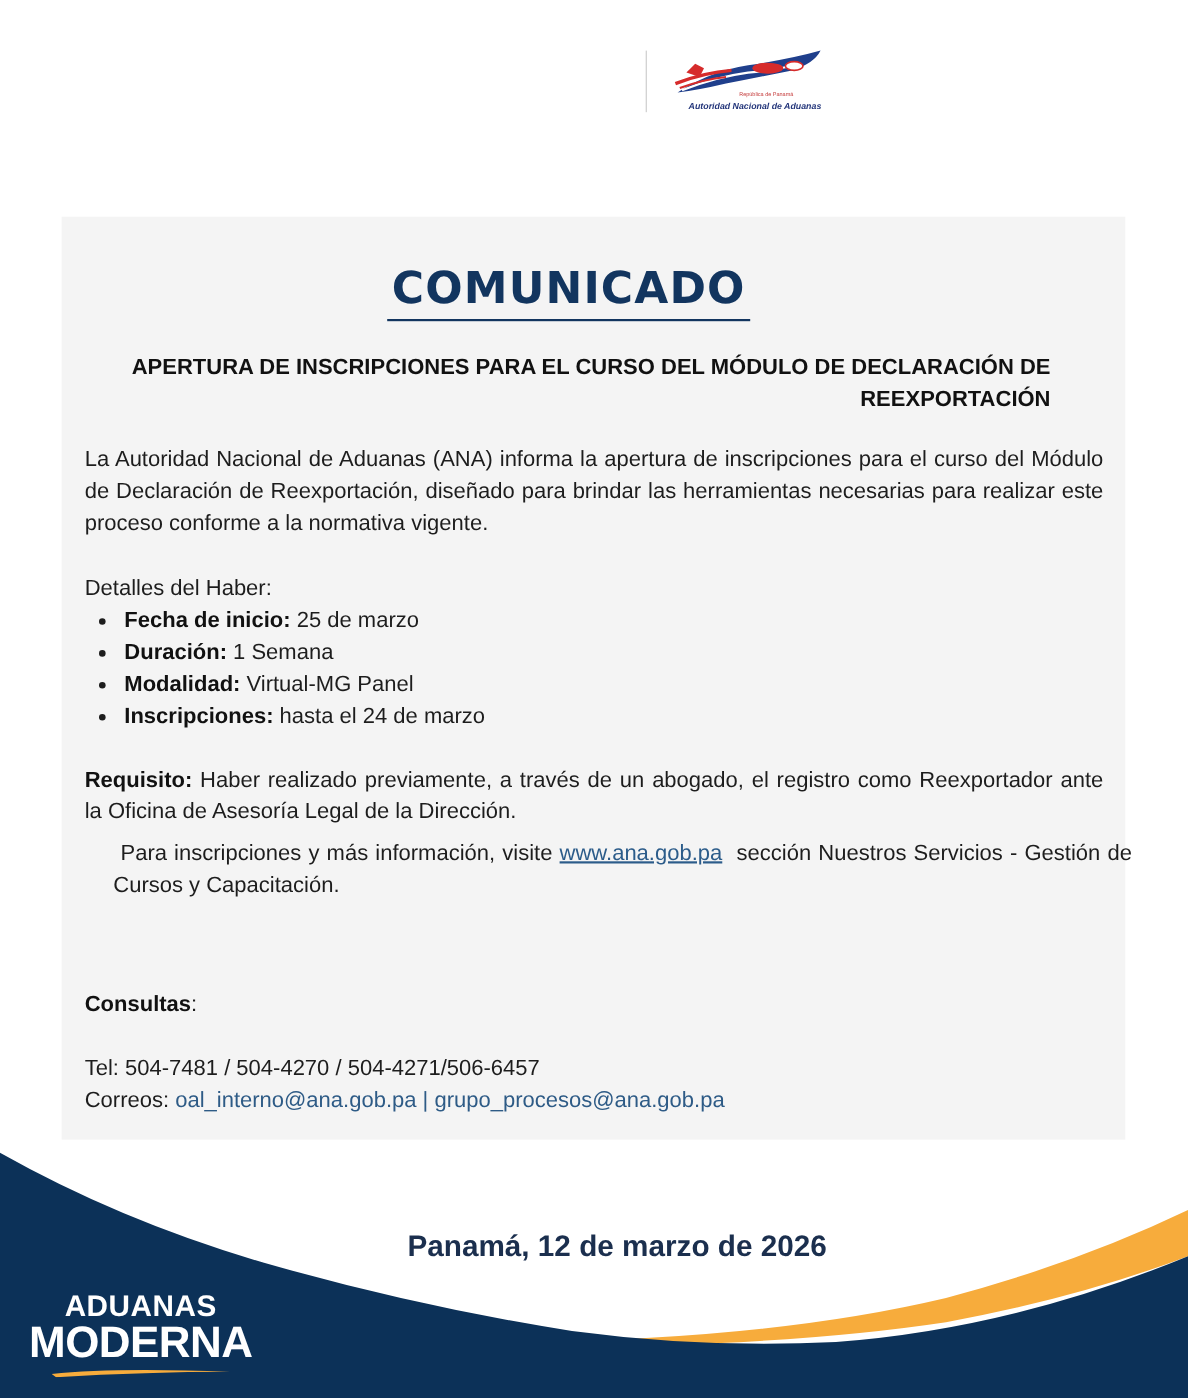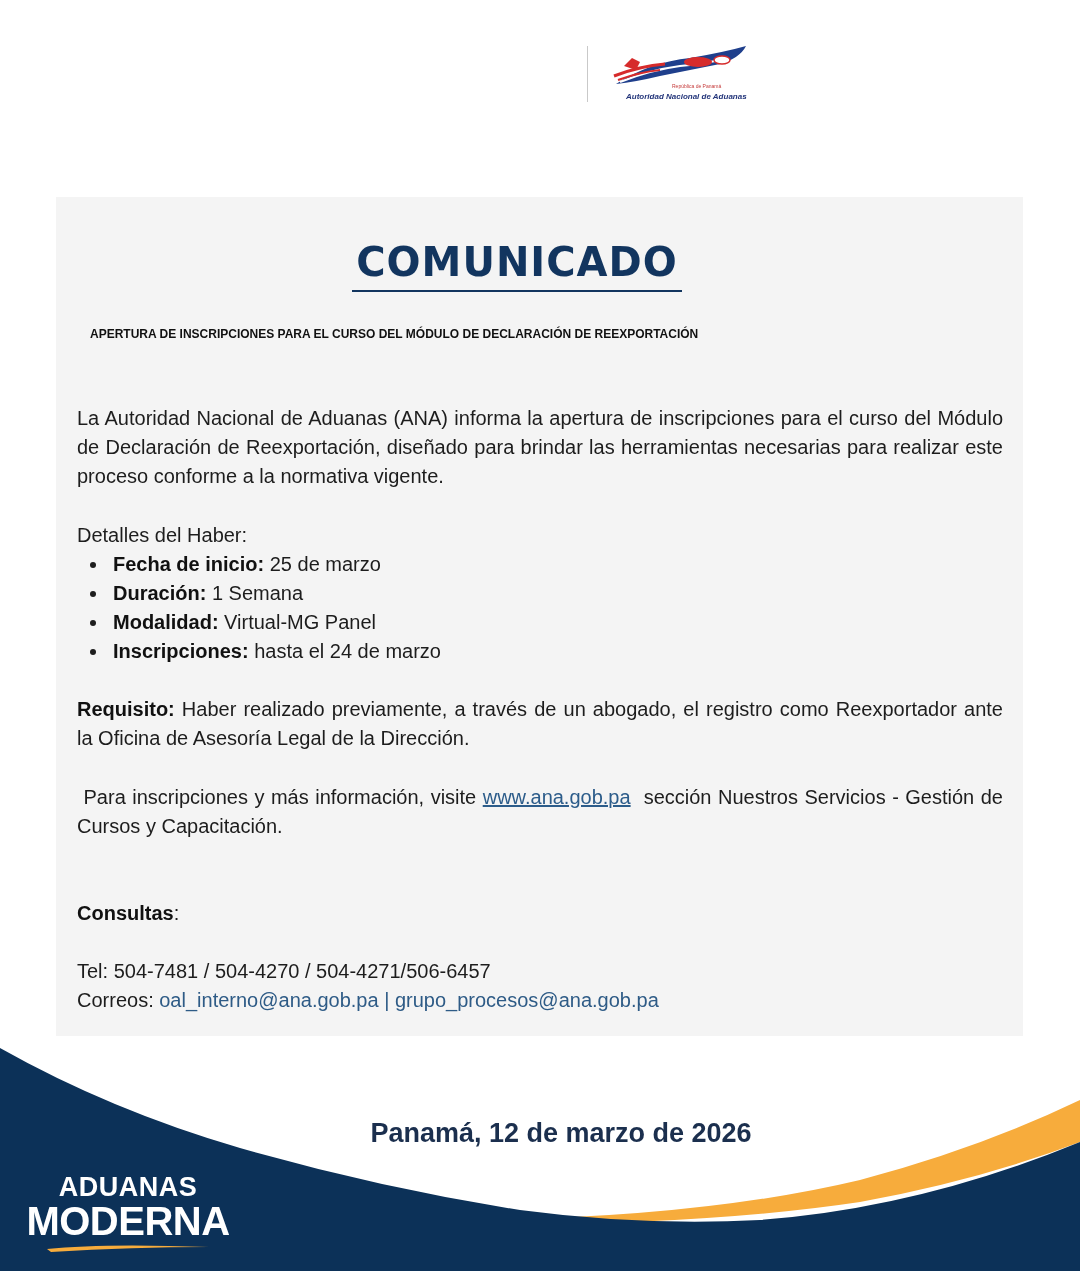--- a/index.html
+++ b/index.html
@@ -37,39 +37,39 @@
     }
     .title {
       position: absolute; left: 0; top: 238px; width: 1034px; text-align: center;
     }
     .title span {
       display: inline-block; font-family: "DejaVu Sans", sans-serif; font-weight: bold;
       font-size: 40px; letter-spacing: 1px; color: #12355f;
       border-bottom: 2px solid #12355f; padding: 0 4px 4px 4px; line-height: 48px;
     }
     .subtitle {
-      position: absolute; left: 90px; top: 320px; width: 865px; text-align: left;
-      font-size: 12px; font-weight: bold; line-height: 29px; color: #111;
+      position: absolute; left: 90px; top: 320px; width: 865px; text-align: right;
+      font-size: 20px; font-weight: bold; line-height: 29px; color: #111;
     }
     .body-text {
       position: absolute; left: 77px; width: 926px;
       font-size: 20px; line-height: 29px; color: #1d1d1d; text-align: justify;
     }
     .p1 { top: 404px; }
     .details-head { top: 521px; }
     .details-list { position: absolute; left: 77px; top: 550px; margin: 0; padding: 0; list-style: none; }
     .details-list li { font-size: 20px; line-height: 29px; color: #1d1d1d; position: relative; padding-left: 36px; }
     .details-list li::before {
       content: ""; position: absolute; left: 13px; top: 12px; width: 6px; height: 6px;
       border-radius: 50%; background: #1d1d1d;
     }
     .details-list b { font-weight: bold; color: #111; }
     .req { top: 695px; }
     .req b { color: #111; }
-    .info { top: 783px; }
+    .info { top: 762px; margin-left: 26px; }
     .link { color: #2c5c8a; text-decoration: underline; }
     .consultas { top: 899px; }
     .consultas b { color: #111; }
     .tel { top: 957px; }
     .correos { top: 986px; }
     .email { color: #2e5b86; }
 
     
     .wave { position: absolute; left: 0; top: 1030px; width: 1080px; height: 241px; }
     .date {

